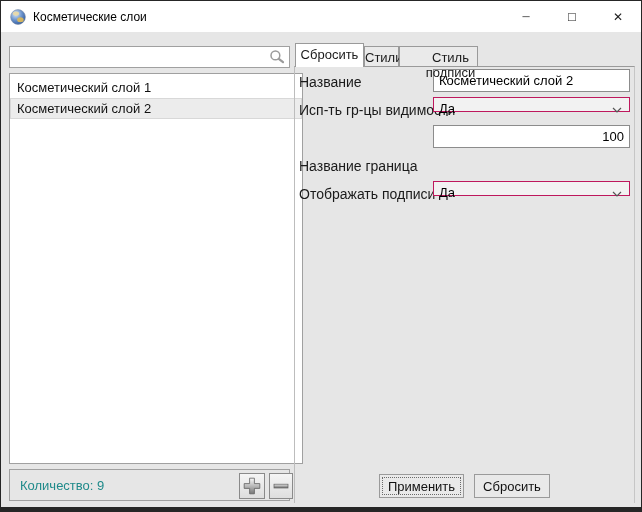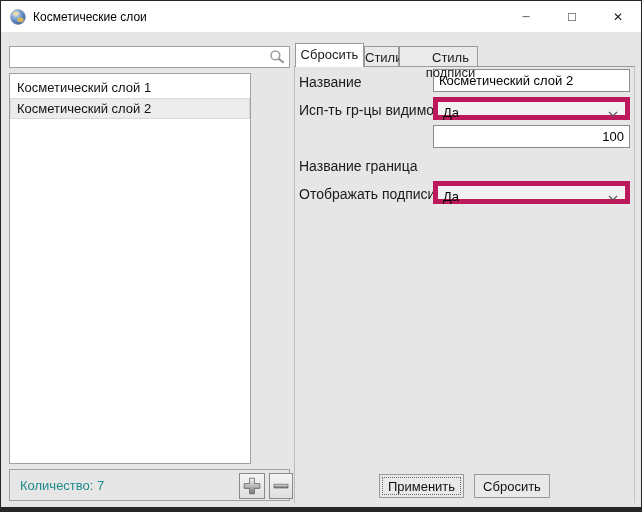--- a/index.html
+++ b/index.html
@@ -28,21 +28,21 @@
   
   .content { position:absolute; left:0; top:32px; right:0; bottom:0; background:#e6e6e6; }
   
   .search-box {
     position:absolute; left:8px; top:13px; width:281px; height:22px;
     border:1px solid #a0a0a0; background:#fff; padding:2px 24px 2px 6px;
     font-size:13px; font-family:"Liberation Sans", sans-serif; outline:none;
   }
   .search-icon { position:absolute; left:268px; top:16px; width:16px; height:16px; }
   .layer-list {
-    position:absolute; left:8px; top:40px; width:242px; height:391px;
+    position:absolute; left:8px; top:40px; width:294px; height:391px;
     border:1px solid #a0a0a0; background:#fff; padding-top:3px;
   }
   .list-item {
     height:21px; line-height:20px; font-size:13px; color:#111;
     padding-left:6px; border:1px solid transparent; cursor:default;
   }
   .list-item.selected { background:#ececec; border:1px solid #d8d8d8; }
   
   .count-panel {
     position:absolute; left:8px; top:436px; width:281px; height:32px;
@@ -74,22 +74,22 @@
   .tab.t2 { left:363px; top:13px; width:35px; height:20px; }
   .tab.t3 { left:398px; top:13px; width:79px; height:20px;padding-left:24px; }
   
   .field-label { position:absolute; left:298px; font-size:14px; color:#1a1a1a; }
   .text-input {
     position:absolute; left:432px; width:197px; height:23px;
     border:1px solid #8c8c8c; background:#fff; padding:0 5px;
     font-size:13px; font-family:"Liberation Sans", sans-serif; outline:none; color:#000;
   }
   .dropdown {
-    position:absolute; left:432px; width:197px; height:23px;
-    border:5px solid #be185d; background:#f2f2f2; padding:3px 20px 0 5px;
+    position:absolute; left:432px; width:197px; height:15px;
+    border:1px solid #be185d; background:#f2f2f2; padding:3px 20px 0 5px;
     font-size:13px; color:#000; cursor:default;
   }
   .dropdown .chev { position:absolute; right:7px; top:9px; }
   
   .action-btn {
     position:absolute; top:441px; height:24px;
     border:1px solid #9a9a9a; background:#e9e9e9;
     font-size:13px; font-family:"Liberation Sans", sans-serif; color:#111;
     display:flex; align-items:center; justify-content:center; cursor:default;
   }
@@ -133,21 +133,21 @@
       <circle cx="6.4" cy="6.4" r="4.4" fill="none" stroke="#9b9b9b" stroke-width="1.5"></circle>
       <line x1="9.8" y1="9.8" x2="14" y2="13.2" stroke="#9b9b9b" stroke-width="2.2" stroke-linecap="round"></line>
     </svg>
 
     <div class="layer-list">
       <div class="list-item">Косметический слой 1</div>
       <div class="list-item selected">Косметический слой 2</div>
     </div>
 
     <div class="count-panel">
-      <span class="count-label">Количество: 7</span>
+      <span class="count-label">Количество: 9</span>
       <div class="tool-btn add">
         <svg width="18" height="18" viewBox="0 0 18 18">
           <defs>
             <linearGradient id="gp" x1="0" y1="0" x2="0" y2="1">
               <stop offset="0" stop-color="#fafafa"></stop>
               <stop offset="0.5" stop-color="#b9b9b9"></stop>
               <stop offset="1" stop-color="#777777"></stop>
             </linearGradient>
           </defs>
           <path d="M6.6 1.2 h4.8 v5.4 h5.4 v4.8 h-5.4 v5.4 h-4.8 v-5.4 H1.2 v-4.8 h5.4 z" fill="url(#gp)" stroke="#5f5f5f" stroke-width="0.8"></path>

